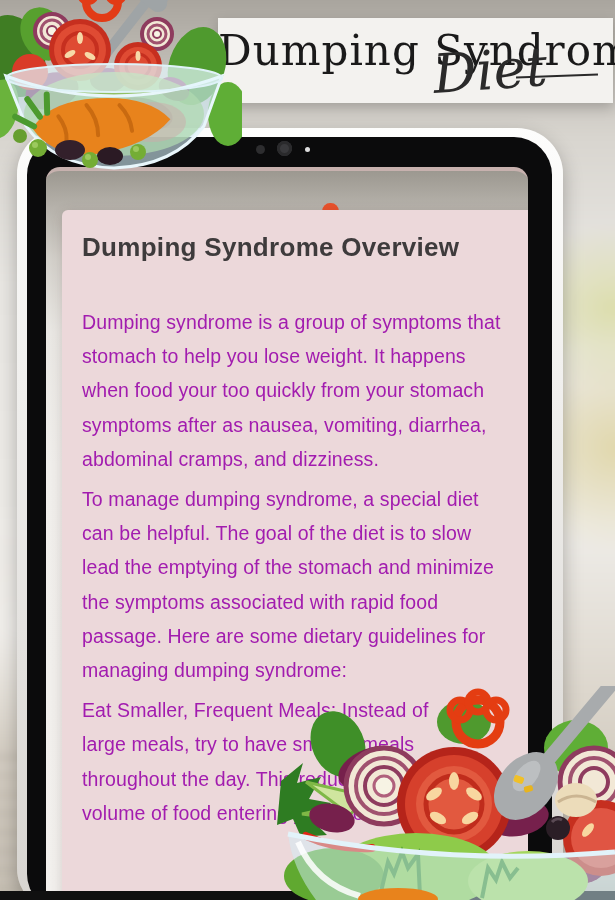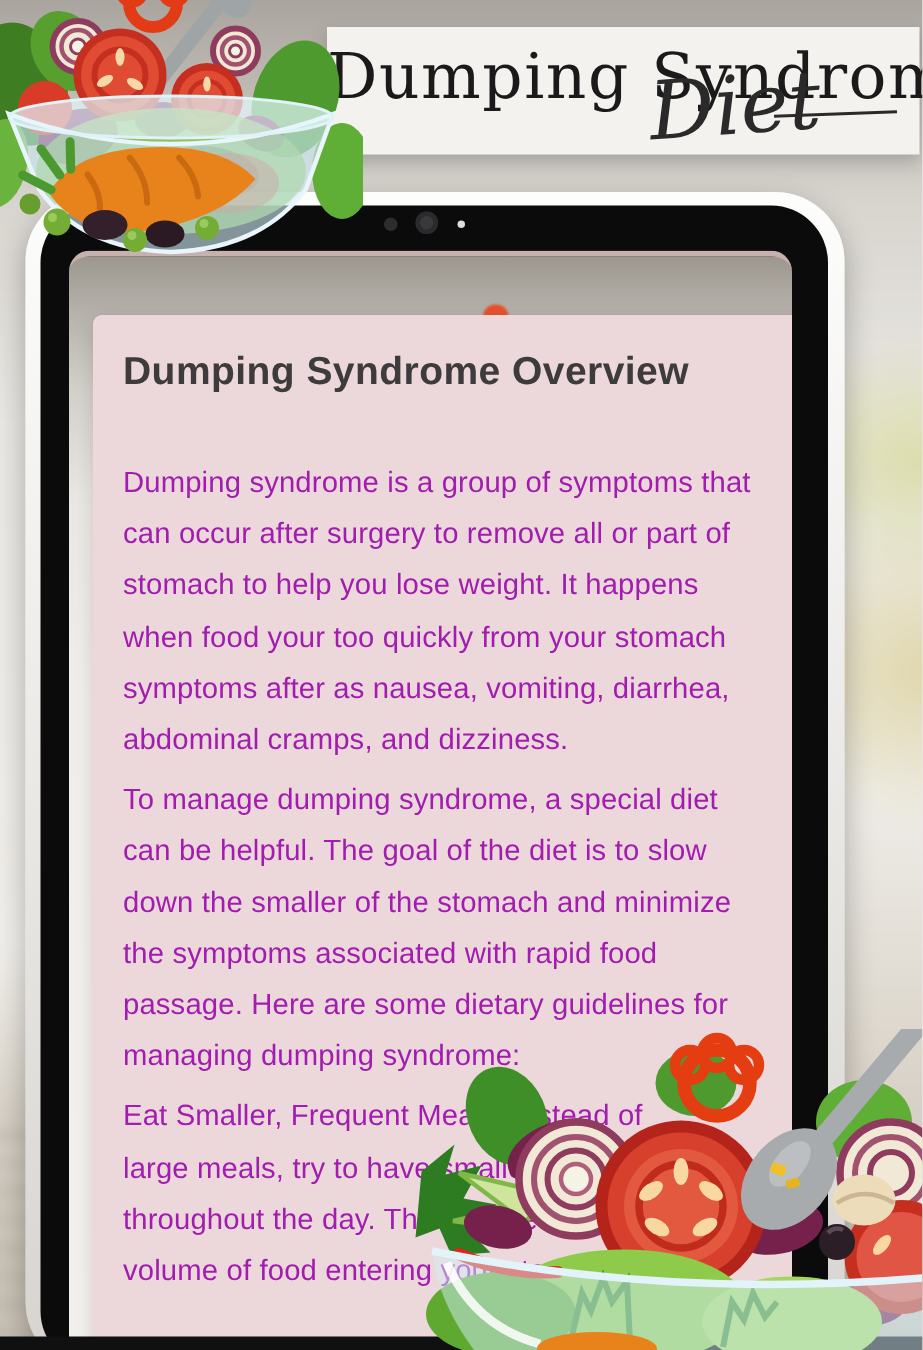--- a/index.html
+++ b/index.html
@@ -76,30 +76,29 @@
     <div class="screen">
       <div class="streak-dark"></div>
       <div class="streak-light"></div>
       <div class="reddot"></div>
 
       <div class="card">
         <h1 class="card-heading">Dumping Syndrome Overview</h1>
         <div>
             <div class="para">
               <div class="line">Dumping syndrome is a group of symptoms that</div>
-              <div class="line">can occur after surgery to remove all or part of</div>
               <div class="line">stomach to help you lose weight. It happens</div>
               <div class="line">when food your too quickly from your stomach</div>
               <div class="line">symptoms after as nausea, vomiting, diarrhea,</div>
               <div class="line">abdominal cramps, and dizziness.</div>
             </div>
             <div class="para">
               <div class="line">To manage dumping syndrome, a special diet</div>
               <div class="line">can be helpful. The goal of the diet is to slow</div>
-              <div class="line">down the smaller of the stomach and minimize</div>
+              <div class="line">lead the emptying of the stomach and minimize</div>
               <div class="line">the symptoms associated with rapid food</div>
               <div class="line">passage. Here are some dietary guidelines for</div>
               <div class="line">managing dumping syndrome:</div>
             </div>
             <div class="para">
               <div class="line">Eat Smaller, Frequent Meals: Instead of</div>
               <div class="line">large meals, try to have smaller meals</div>
               <div class="line">throughout the day. This reduces the</div>
               <div class="line">volume of food entering your stomach</div>
             </div>

